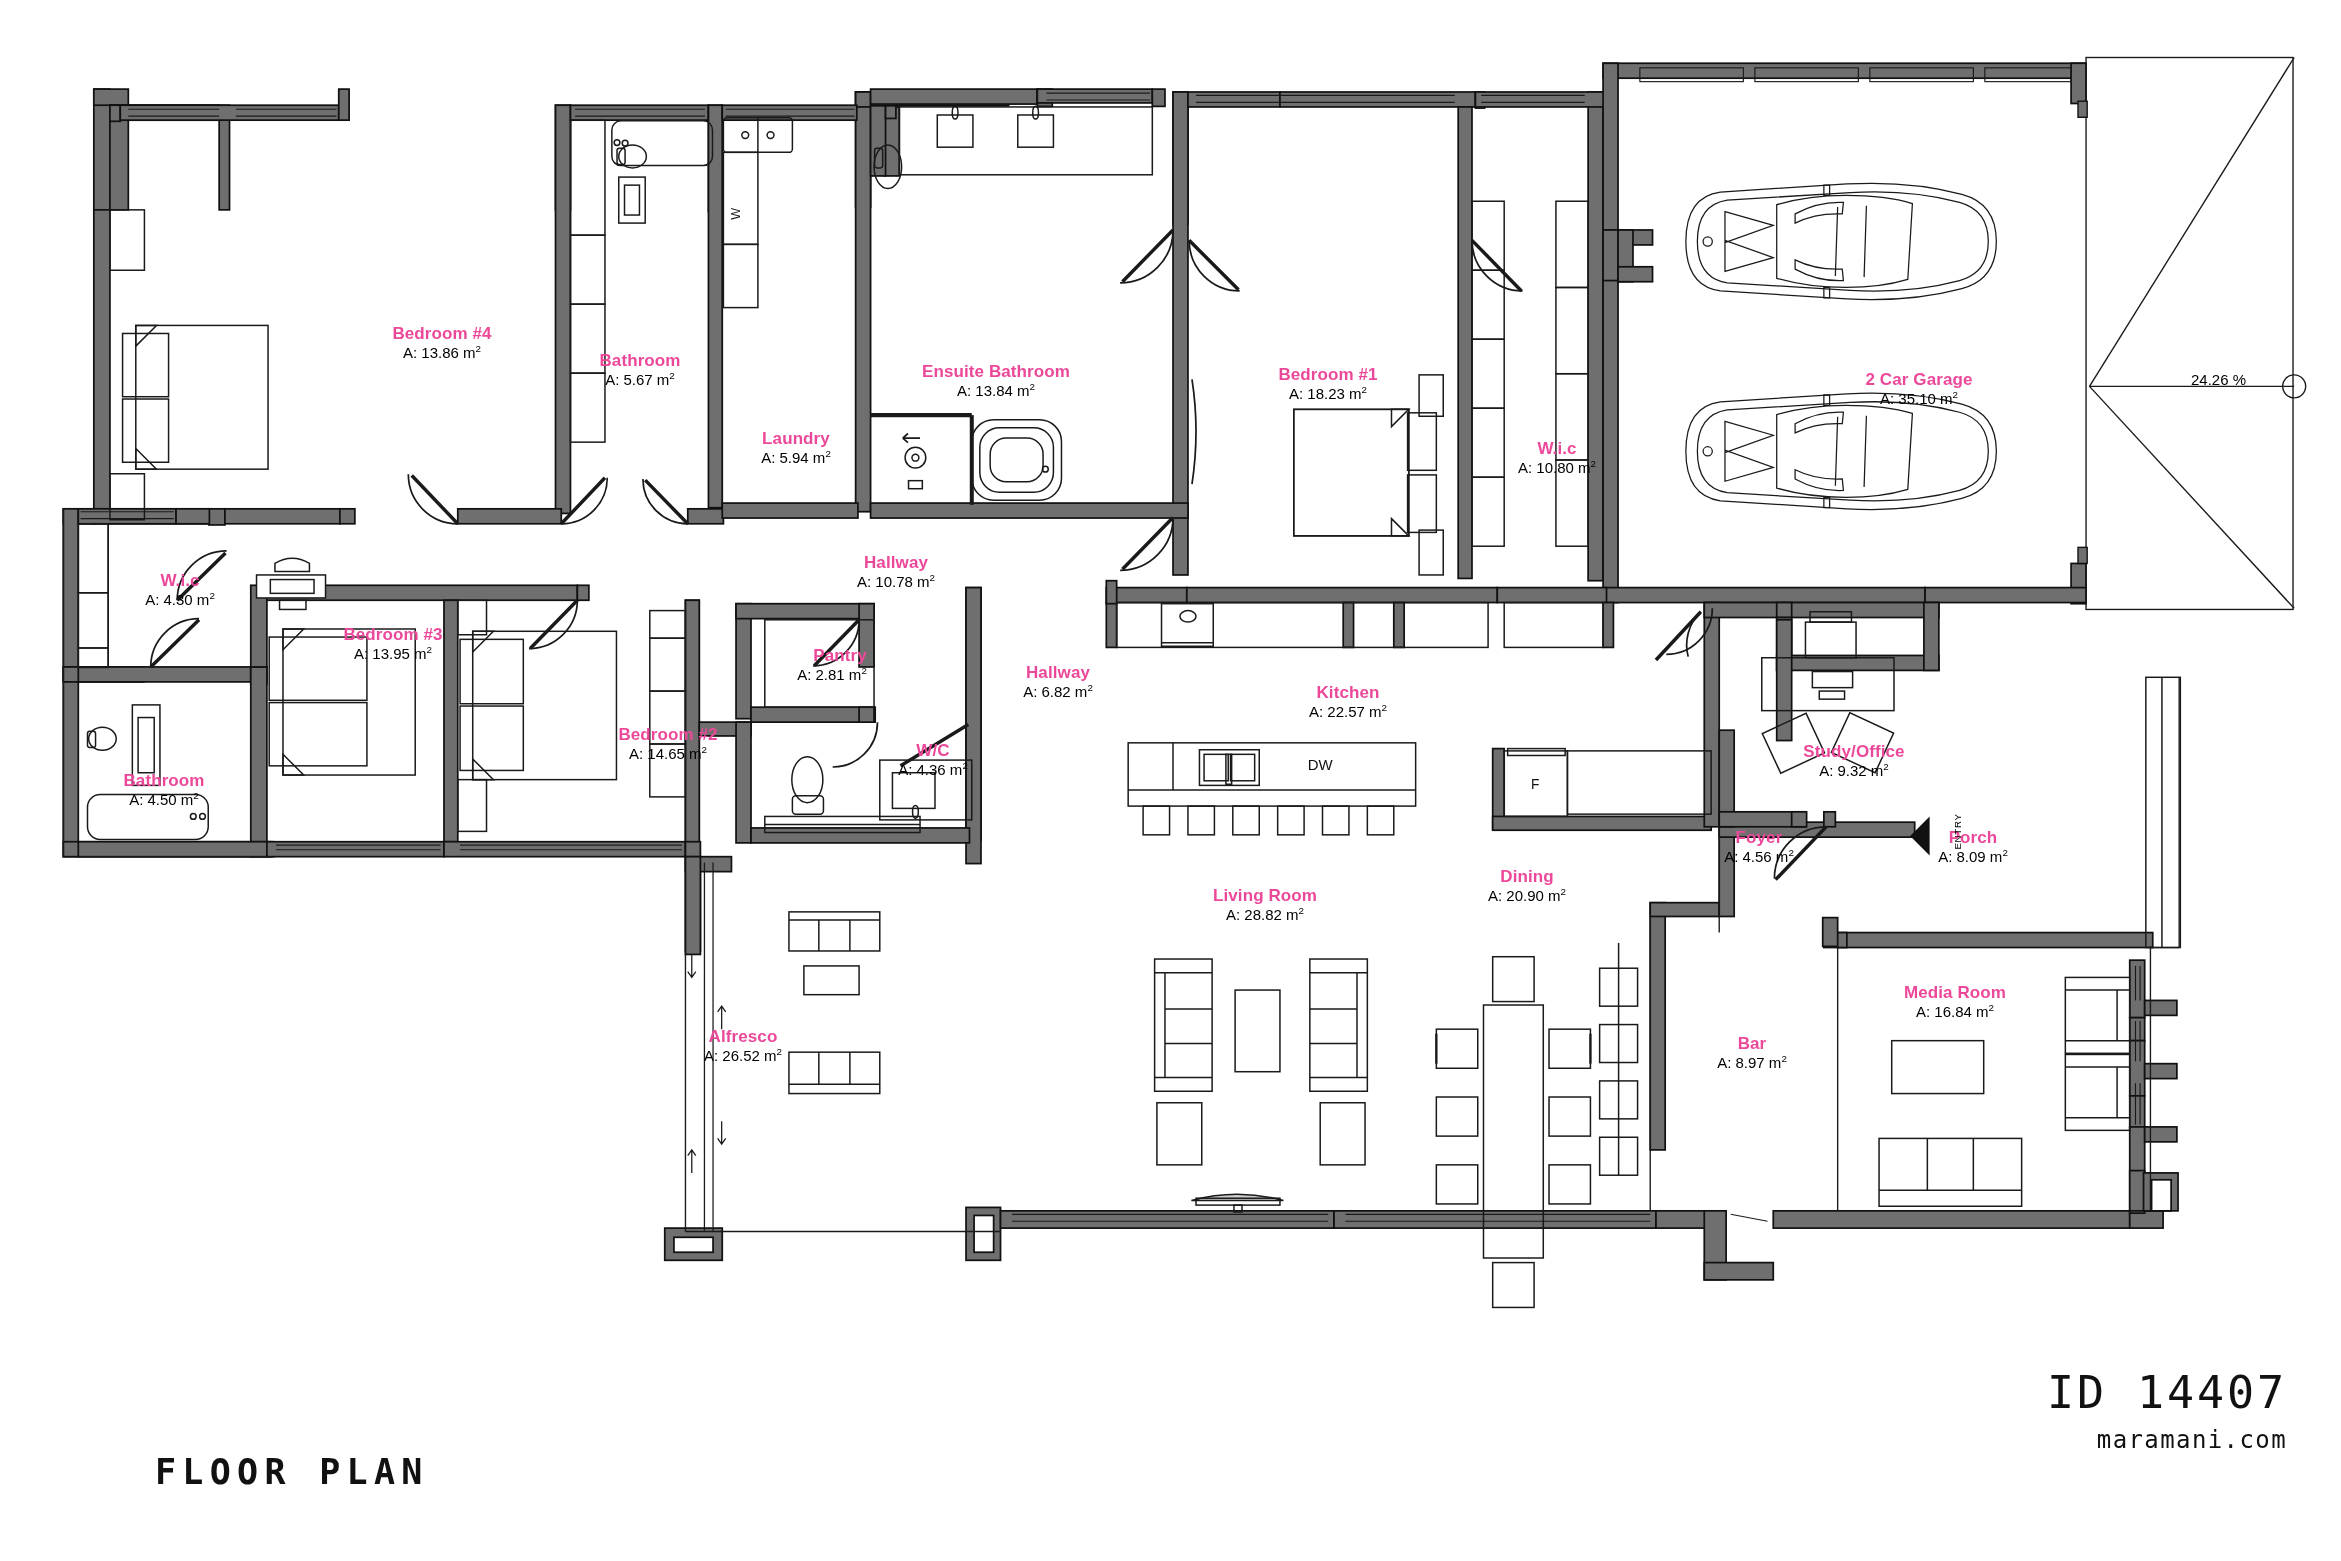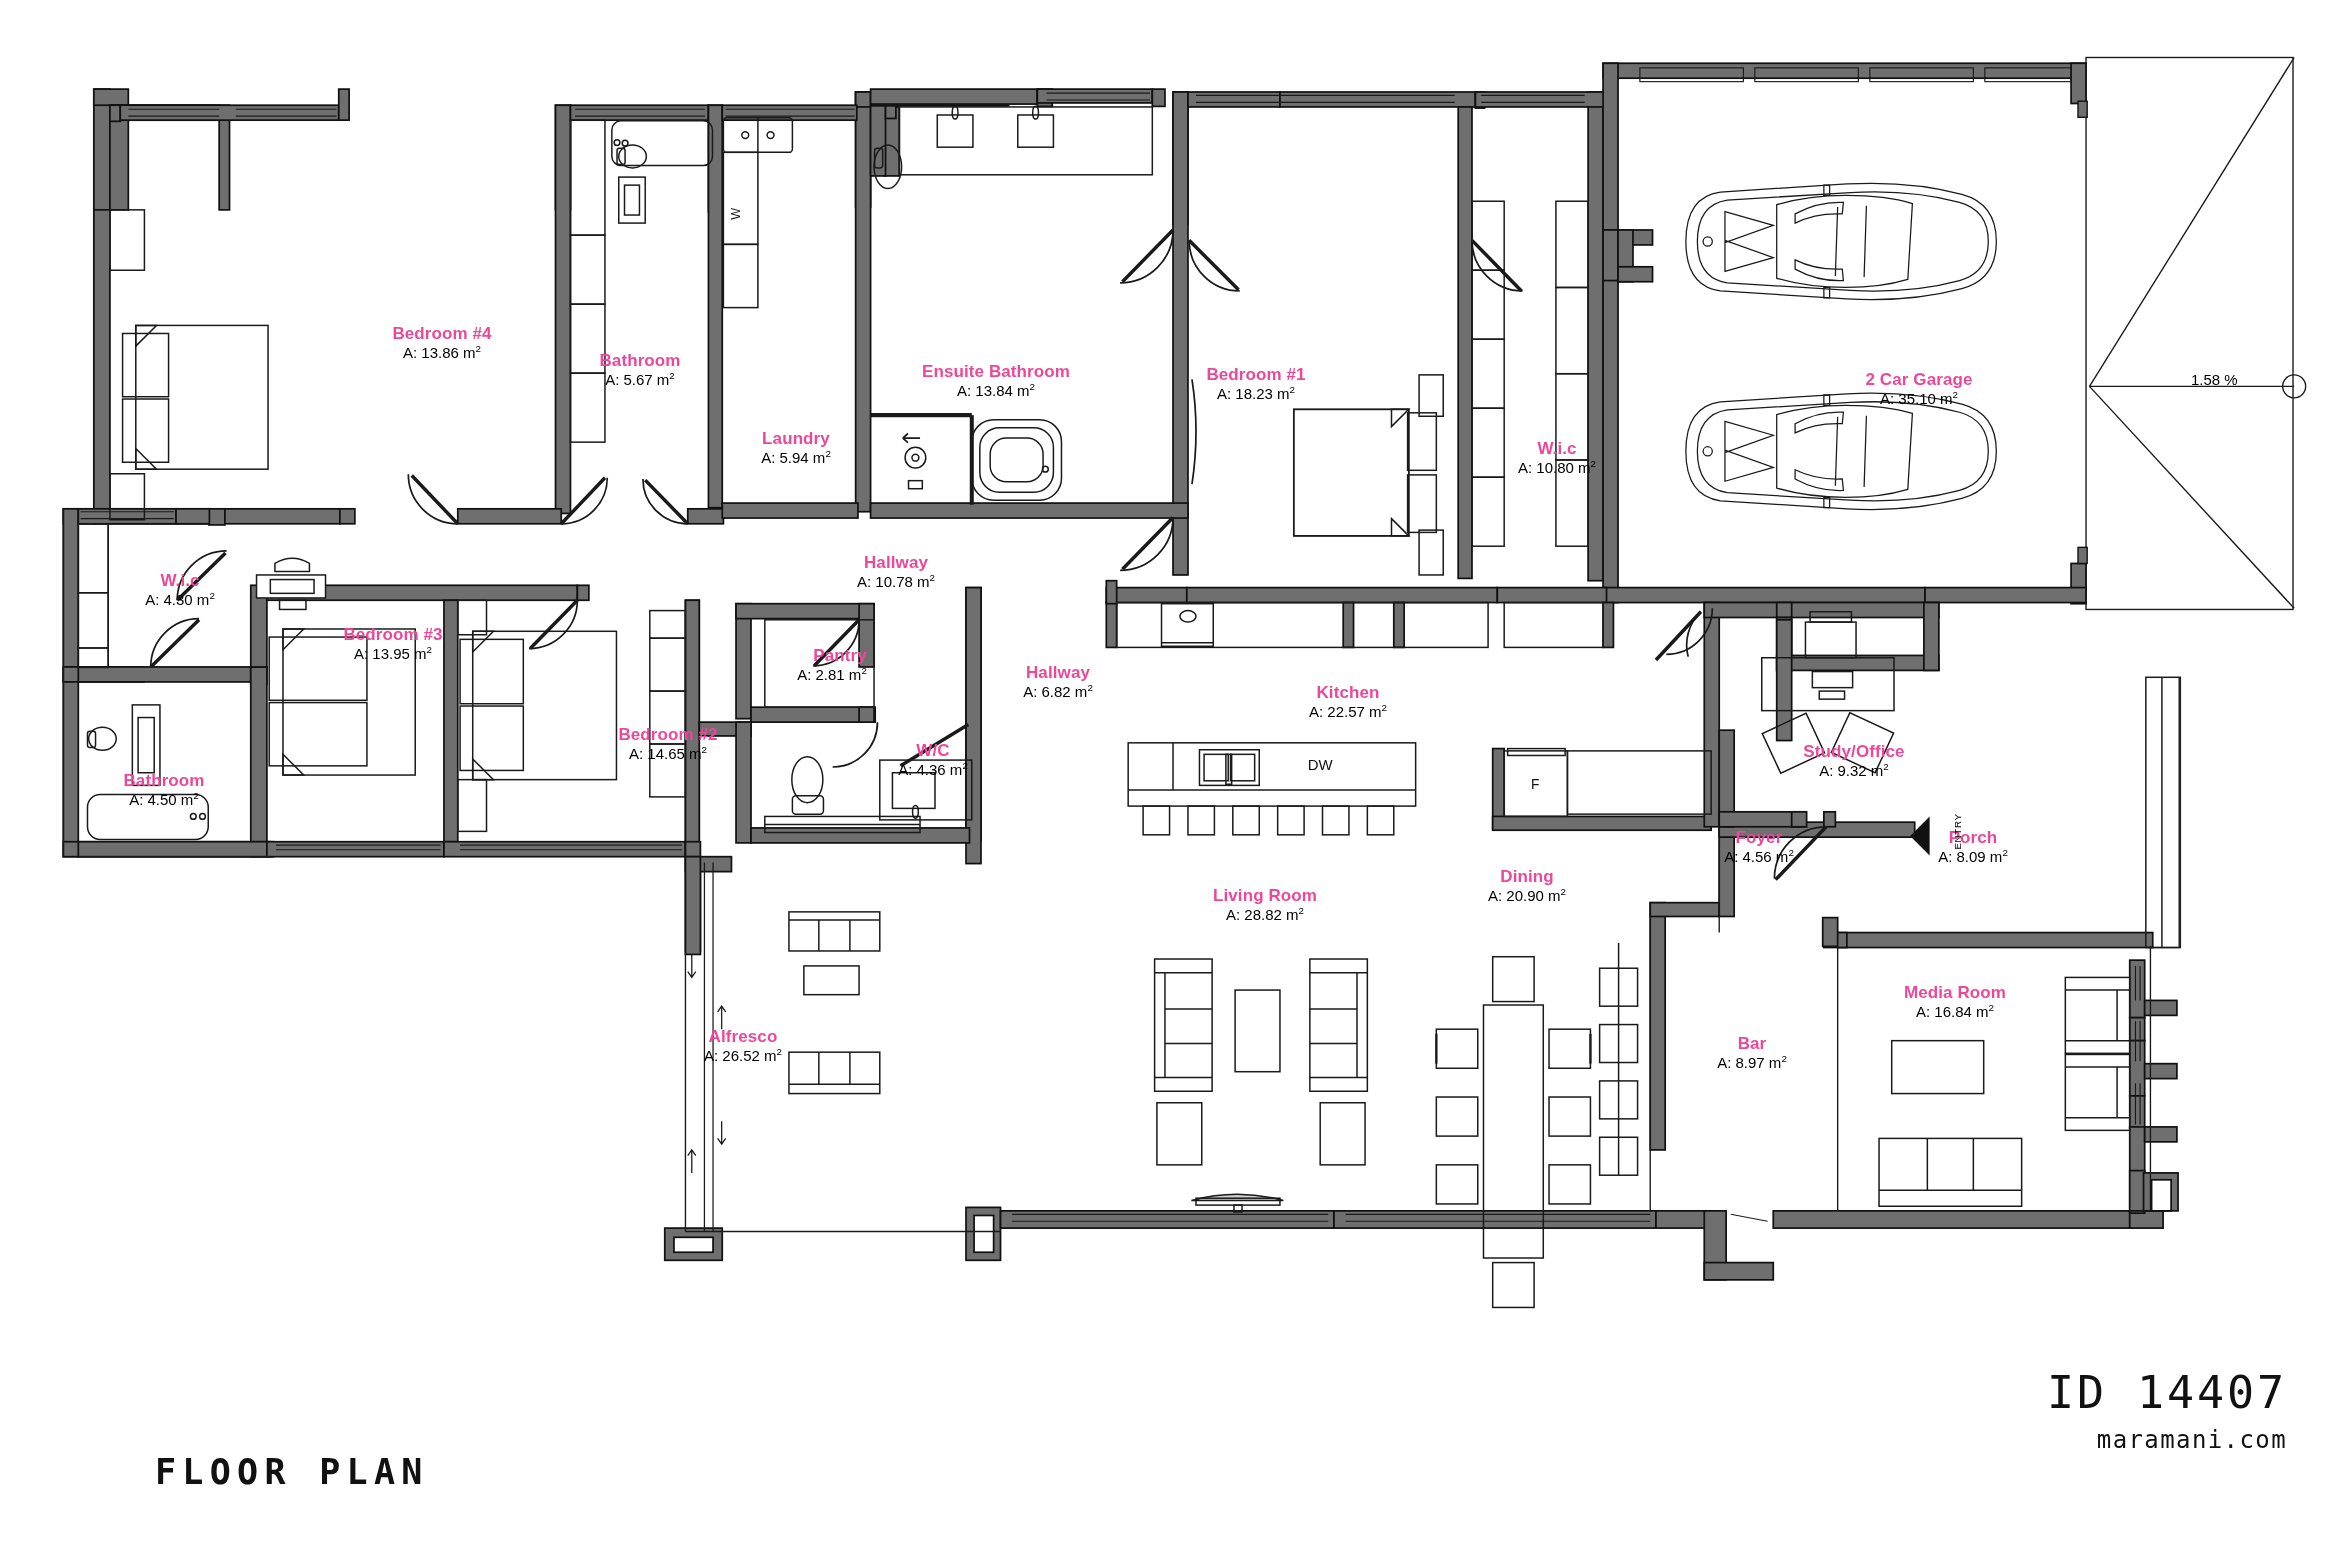--- a/index.html
+++ b/index.html
@@ -592,21 +592,21 @@
       <span class="ar">A: 5.67 m<sup>2</sup></span>
     </div>
     <div class="rlabel" style="left: 796px; top: 430px;">
       <span class="nm">Laundry</span>
       <span class="ar">A: 5.94 m<sup>2</sup></span>
     </div>
     <div class="rlabel" style="left: 996px; top: 363px;">
       <span class="nm">Ensuite Bathroom</span>
       <span class="ar">A: 13.84 m<sup>2</sup></span>
     </div>
-    <div class="rlabel" style="left: 1256px; top: 366px;">
+    <div class="rlabel" style="left: 1328px; top: 366px;">
       <span class="nm">Bedroom #1</span>
       <span class="ar">A: 18.23 m<sup>2</sup></span>
     </div>
     <div class="rlabel" style="left: 1557px; top: 440px;">
       <span class="nm">W.i.c</span>
       <span class="ar">A: 10.80 m<sup>2</sup></span>
     </div>
     <div class="rlabel" style="left: 1919px; top: 371px;">
       <span class="nm">2 Car Garage</span>
       <span class="ar">A: 35.10 m<sup>2</sup></span>
@@ -674,20 +674,20 @@
     <div class="rlabel" style="left: 1752px; top: 1035px;">
       <span class="nm">Bar</span>
       <span class="ar">A: 8.97 m<sup>2</sup></span>
     </div>
     <div class="rlabel" style="left: 1955px; top: 984px;">
       <span class="nm">Media Room</span>
       <span class="ar">A: 16.84 m<sup>2</sup></span>
     </div>
   </div>
 
-<div class="slope" id="slope-note" style="left:2191px;top:371px;">1.58 %</div>
+<div class="slope" id="slope-note" style="left:2191px;top:371px;">24.26 %</div>
 
 <div class="entrytxt" id="entry-note" style="left:1939px;top:826px;transform:rotate(-90deg);">ENTRY</div>
 
 <div class="ftitle" id="floorplan-title">FLOOR PLAN</div>
 <div class="ftitle" id="plan-id">ID 14407</div>
 <div class="ftitle" id="plan-site">maramani.com</div>
 
 
 </body></html>

